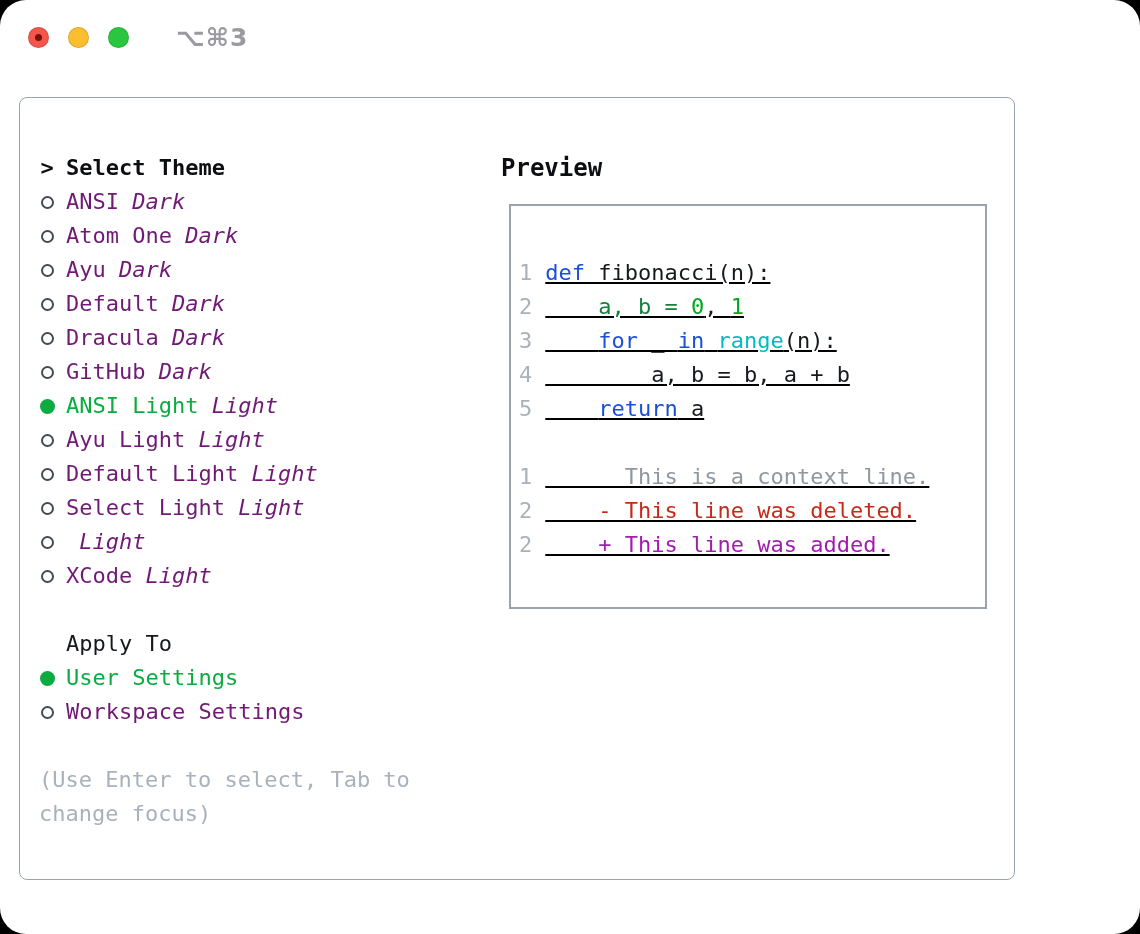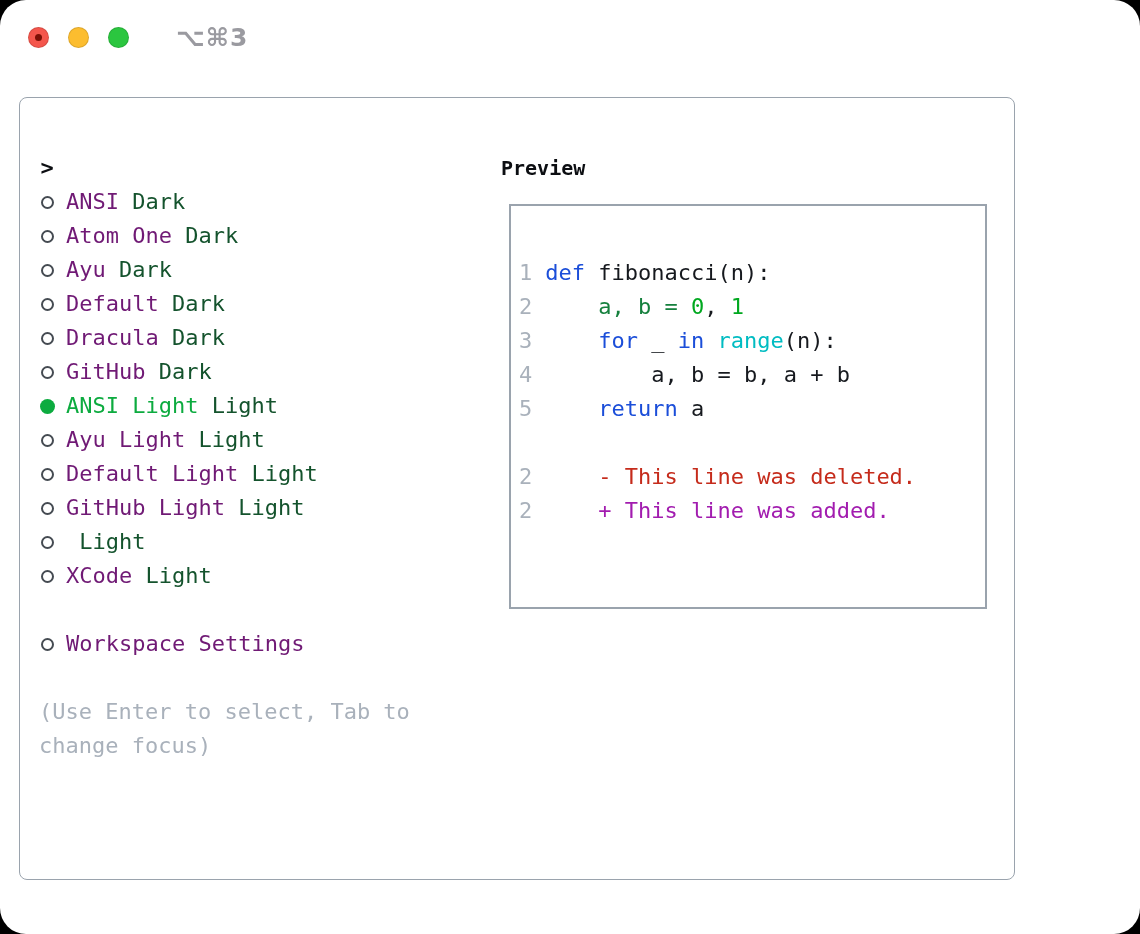--- a/index.html
+++ b/index.html
@@ -24,87 +24,91 @@
   
   .left-col { position:absolute; left:19px; top:53px; font-size:22px; line-height:34px; }
   .row { display:flex; align-items:center; height:34px; white-space:pre; }
   .marker { width:16px; height:34px; display:flex; align-items:center; justify-content:center;
             margin-right:11px; flex:none; }
   .radio { width:13px; height:13px; border-radius:50%; border:2.5px solid #454b52; }
   .radio.sel { width:15px; height:15px; border:none; }
   .caret { font-weight:700; color:#0c0e12; }
   .hdr-label { font-weight:700; color:#0c0e12; }
   .name { color:#701a75; }
-  .variant { color:#14532d; }
+  .variant { color:#701a75;font-style:italic; }
   .spacer { height:34px; }
   .apply-hdr { margin-left:27px; color:#15181d; height:34px; line-height:34px; }
   .help { color:#a9b1bb; width:420px; white-space:normal; }
   
-  .preview-label { position:absolute; left:481px; top:53px; font-size:20px; line-height:34px;
+  .preview-label { position:absolute; left:481px; top:53px; font-size:24px; line-height:34px;
                    font-weight:700; color:#0c0e12; }
   .preview-box { position:absolute; left:489px; top:106px; width:478px; height:405px;
                  border:2px solid #9aa3ad; padding:50px 0 0 8px; font-size:22px; line-height:34px; }
-  .code-line { white-space:pre; height:34px; }
+  .code-line { white-space:pre; height:34px;text-decoration:underline; }
   .ln { display:inline-block; min-width:13px; margin-right:13px; }
 </style>
 </head>
 <body>
 
 <div class="window">
 
   <div class="titlebar">
     <span class="light red"></span>
     <span class="light yellow"></span>
     <span class="light green"></span>
     <span class="win-title">⌥⌘3</span>
   </div>
 
   <div class="panel">
 
     <div class="left-col">
       <div class="row">
         <span class="marker"><span class="caret">&gt;</span></span>
+        <span class="hdr-label">Select Theme</span>
       </div>
 
       <div id="theme-list">
           <div class="row"><span class="marker"><span class="radio"></span></span><span class="name">ANSI</span><span class="variant"> Dark</span></div>
           <div class="row"><span class="marker"><span class="radio"></span></span><span class="name">Atom One</span><span class="variant"> Dark</span></div>
           <div class="row"><span class="marker"><span class="radio"></span></span><span class="name">Ayu</span><span class="variant"> Dark</span></div>
           <div class="row"><span class="marker"><span class="radio"></span></span><span class="name">Default</span><span class="variant"> Dark</span></div>
           <div class="row"><span class="marker"><span class="radio"></span></span><span class="name">Dracula</span><span class="variant"> Dark</span></div>
           <div class="row"><span class="marker"><span class="radio"></span></span><span class="name">GitHub</span><span class="variant"> Dark</span></div>
           <div class="row"><span class="marker"><span class="radio sel" style="background: rgb(12, 171, 63);"></span></span><span class="name" style="color: rgb(12, 171, 63);">ANSI Light</span><span class="variant"> Light</span></div>
           <div class="row"><span class="marker"><span class="radio"></span></span><span class="name">Ayu Light</span><span class="variant"> Light</span></div>
           <div class="row"><span class="marker"><span class="radio"></span></span><span class="name">Default Light</span><span class="variant"> Light</span></div>
-          <div class="row"><span class="marker"><span class="radio"></span></span><span class="name">GitHub Light</span><span class="variant"> Light</span></div>
+          <div class="row"><span class="marker"><span class="radio"></span></span><span class="name">Select Light</span><span class="variant"> Light</span></div>
           <div class="row"><span class="marker"><span class="radio"></span></span><span class="variant"> Light</span></div>
           <div class="row"><span class="marker"><span class="radio"></span></span><span class="name">XCode</span><span class="variant"> Light</span></div>
         </div>
 
       <div class="spacer"></div>
 
+      <div class="apply-hdr">Apply To</div>
 
       <div id="apply-list">
+          <div class="row"><span class="marker"><span class="radio sel" style="background: rgb(12, 171, 63);"></span></span><span class="name" style="color: rgb(12, 171, 63);">User Settings</span></div>
           <div class="row"><span class="marker"><span class="radio"></span></span><span class="name">Workspace Settings</span></div>
         </div>
 
       <div class="spacer"></div>
 
       <div class="help">(Use Enter to select, Tab to change focus)</div>
     </div>
 
     <div class="preview-label">Preview</div>
 
     <div class="preview-box">
       <div id="code-block">
           <div class="code-line"><span class="ln" style="color: rgb(169, 177, 187);">1</span><span style="color: rgb(27, 78, 217);">def</span><span style="color: rgb(22, 25, 30);"> fibonacci(n):</span></div>
           <div class="code-line"><span class="ln" style="color: rgb(169, 177, 187);">2</span><span style="color: #15803d;">    a, b = </span><span style="color: rgb(0, 168, 31);">0</span><span style="color: rgb(22, 25, 30);">, </span><span style="color: rgb(0, 168, 31);">1</span></div>
           <div class="code-line"><span class="ln" style="color: rgb(169, 177, 187);">3</span><span style="color: rgb(22, 25, 30);">    </span><span style="color: rgb(27, 78, 217);">for</span><span style="color: rgb(22, 25, 30);"> _ </span><span style="color: rgb(27, 78, 217);">in</span><span style="color: rgb(22, 25, 30);"> </span><span style="color: rgb(0, 188, 194);">range</span><span style="color: rgb(22, 25, 30);">(n):</span></div>
           <div class="code-line"><span class="ln" style="color: rgb(169, 177, 187);">4</span><span style="color: rgb(22, 25, 30);">        a, b = b, a + b</span></div>
           <div class="code-line"><span class="ln" style="color: rgb(169, 177, 187);">5</span><span style="color: rgb(22, 25, 30);">    </span><span style="color: rgb(27, 78, 217);">return</span><span style="color: rgb(22, 25, 30);"> a</span></div>
           <div class="code-line"><span class="ln" style="color: rgb(169, 177, 187);"></span></div>
+          <div class="code-line"><span class="ln" style="color: rgb(169, 177, 187);">1</span><span style="color: rgb(143, 151, 159);">      This is a context line.</span></div>
           <div class="code-line"><span class="ln" style="color: rgb(169, 177, 187);">2</span><span style="color: rgb(197, 43, 27); text-align: right;">    - This line was deleted.</span></div>
           <div class="code-line"><span class="ln" style="color: rgb(169, 177, 187);">2</span><span style="color: #a21caf;">    + This line was added.</span></div>
         </div>
     </div>
 
   </div>
 </div>
 
 </body></html>

